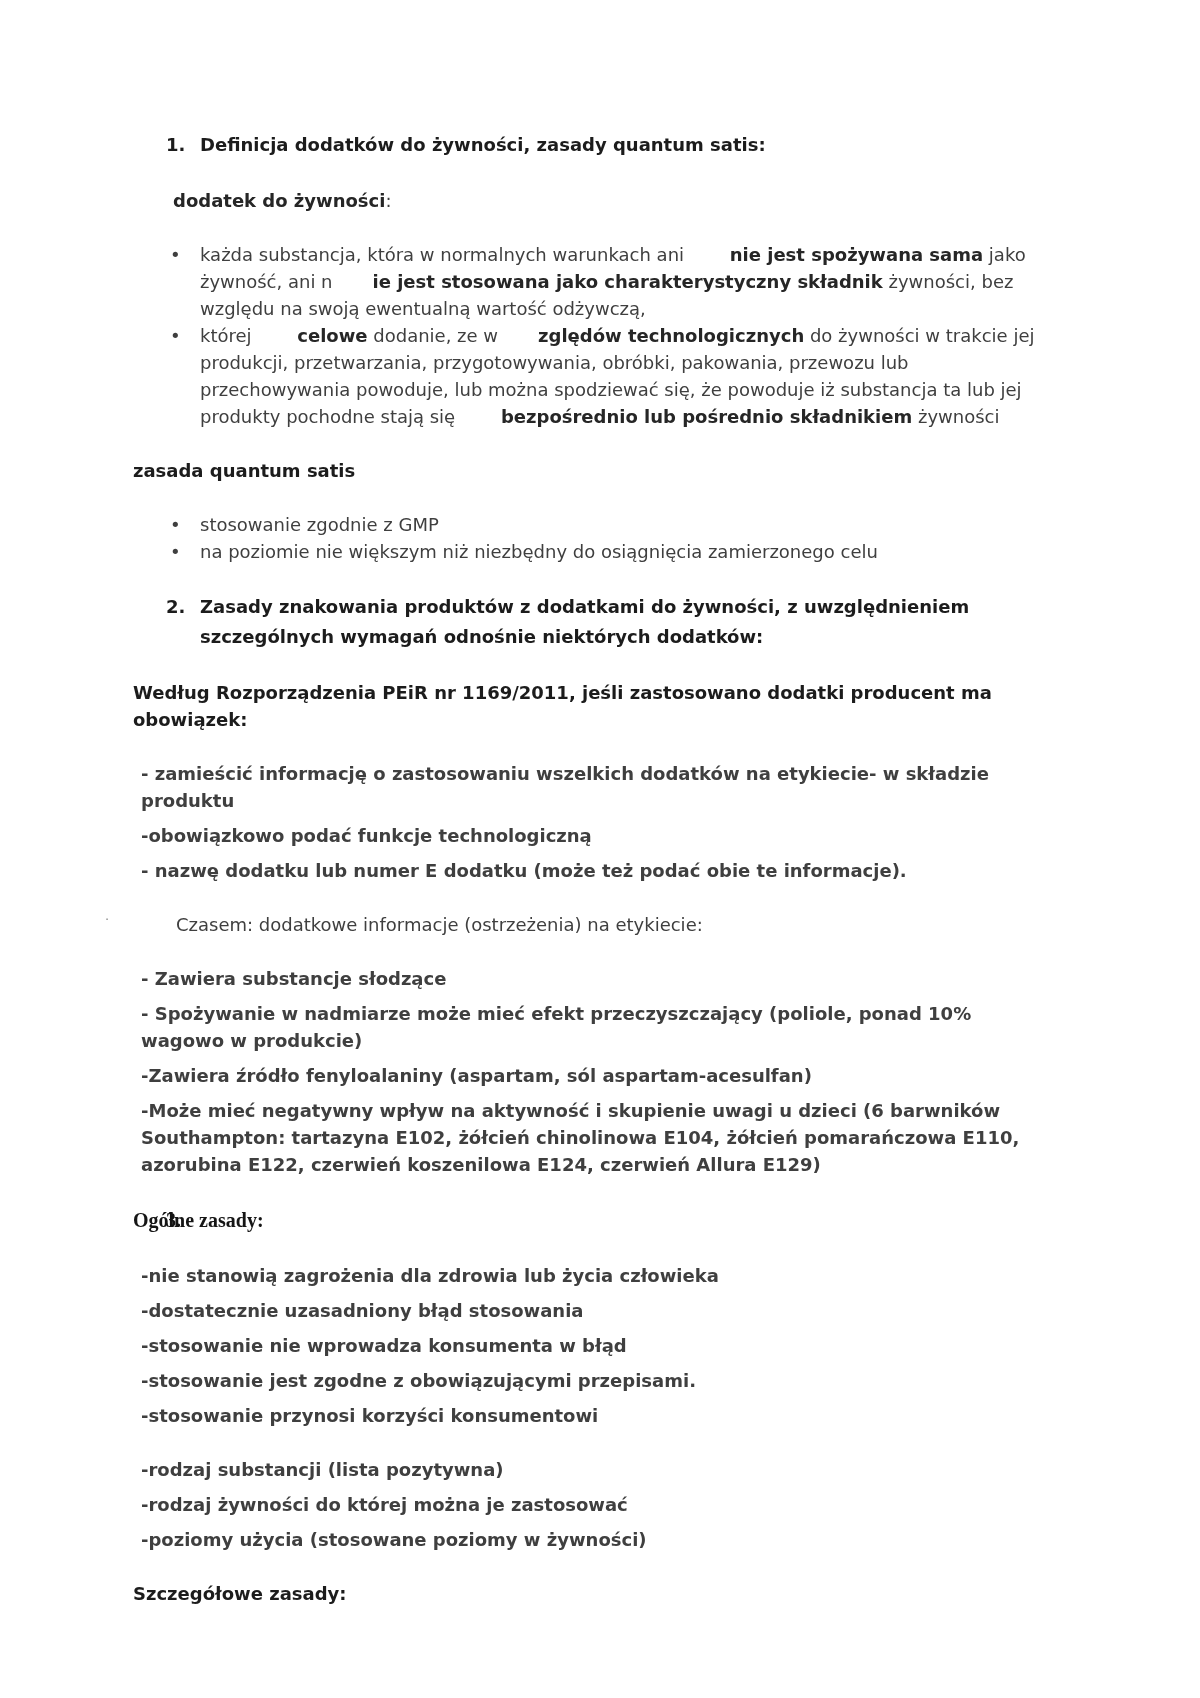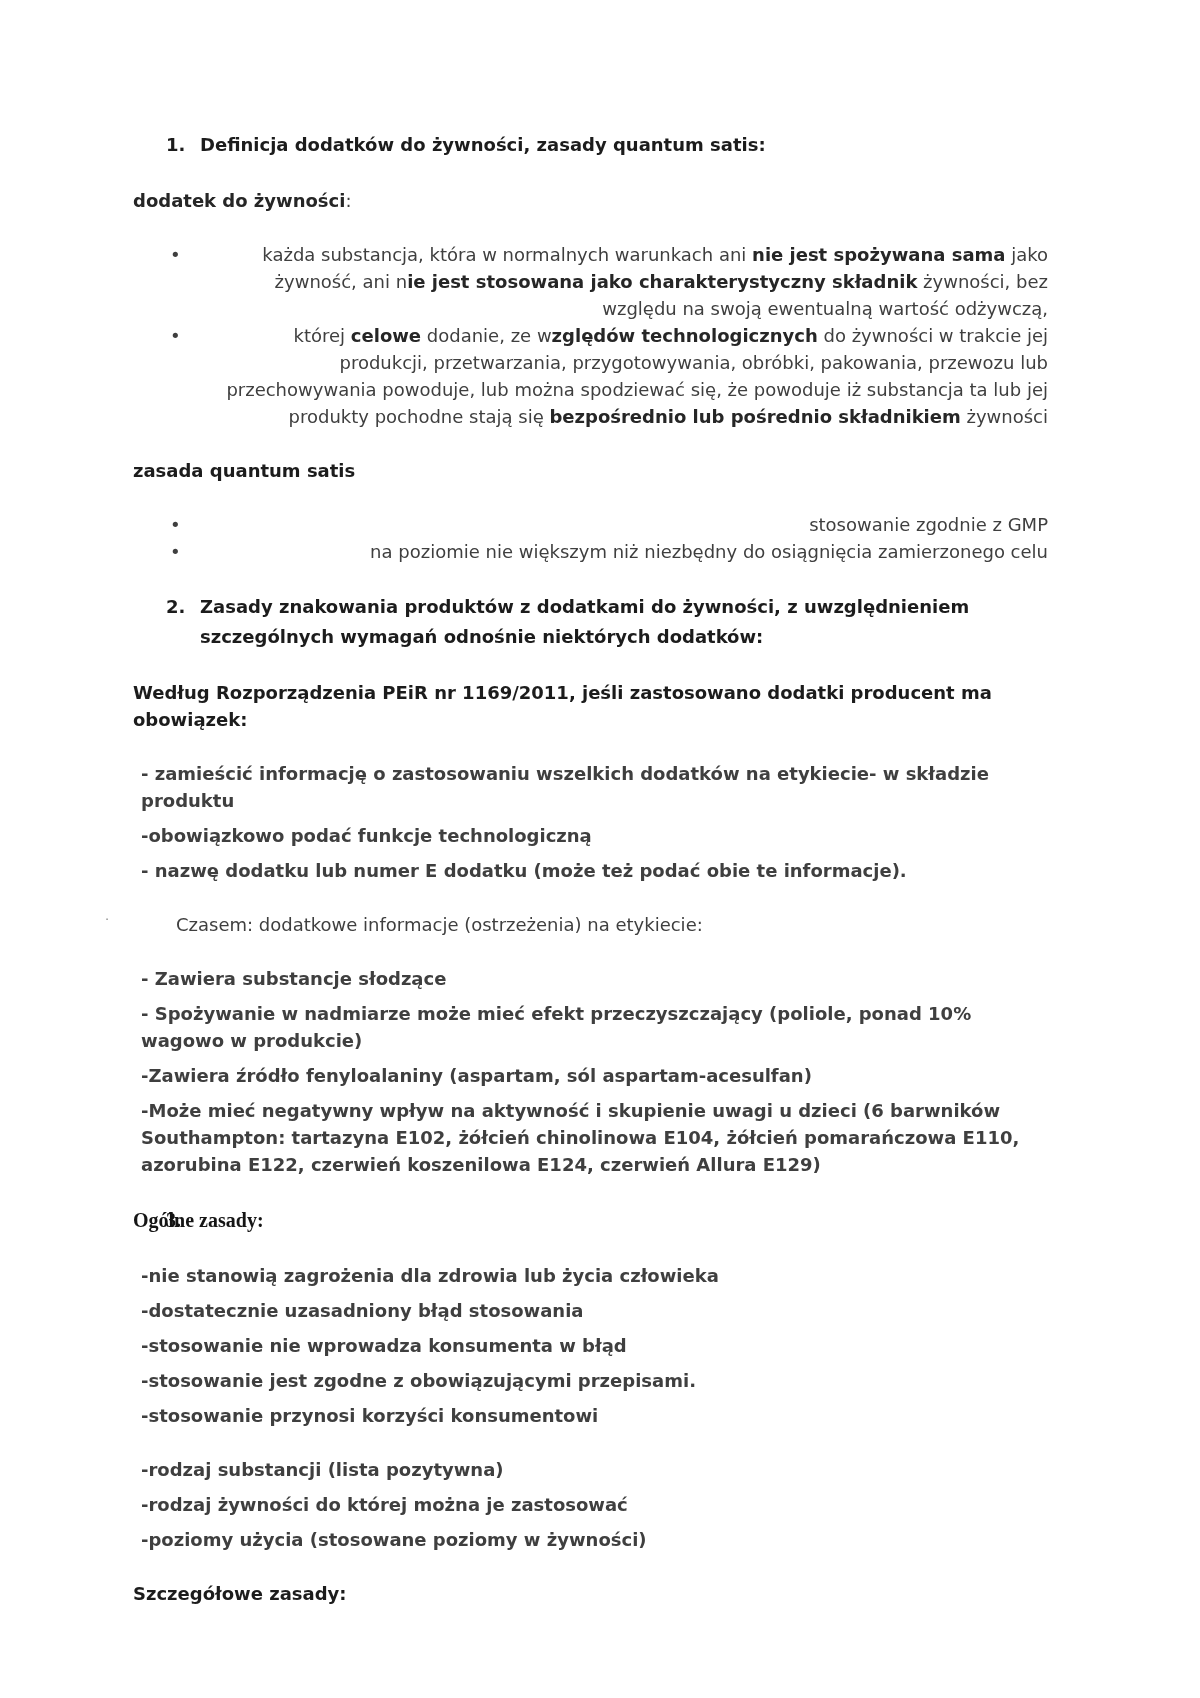--- a/index.html
+++ b/index.html
@@ -9,25 +9,25 @@
     width: 1200px;
     min-height: 1698px;
     background: #ffffff;
     padding: 130px 152px 80px 133px;
     font-family: "DejaVu Sans", sans-serif;
     font-size: 18px;
     line-height: 27px;
     color: #3f3f3f;
   }
   .block { margin-bottom: 27px; }
-  b, strong { font-weight: bold; color: #262626; }
+  b, strong { font-weight: bold; color: #262626; margin-left: 40px; }
   .h { font-weight: bold; color: #1c1c1c; }
   .numbered { position: relative; padding-left: 67px; line-height: 30px; }
   .numbered .num { position: absolute; left: 33px; top: 0; }
-  ul.doc-list { list-style: none; margin-bottom: 27px; text-align: right; }
+  ul.doc-list { list-style: none; margin-bottom: 27px; }
   ul.doc-list > li { position: relative; padding-left: 67px; }
   ul.doc-list > li::before {
     content: "\2022";
     position: absolute;
     left: 37px;
     top: 0;
     color: #3f3f3f;
   }
   .serif-h {
     font-family: "Liberation Serif", serif;

